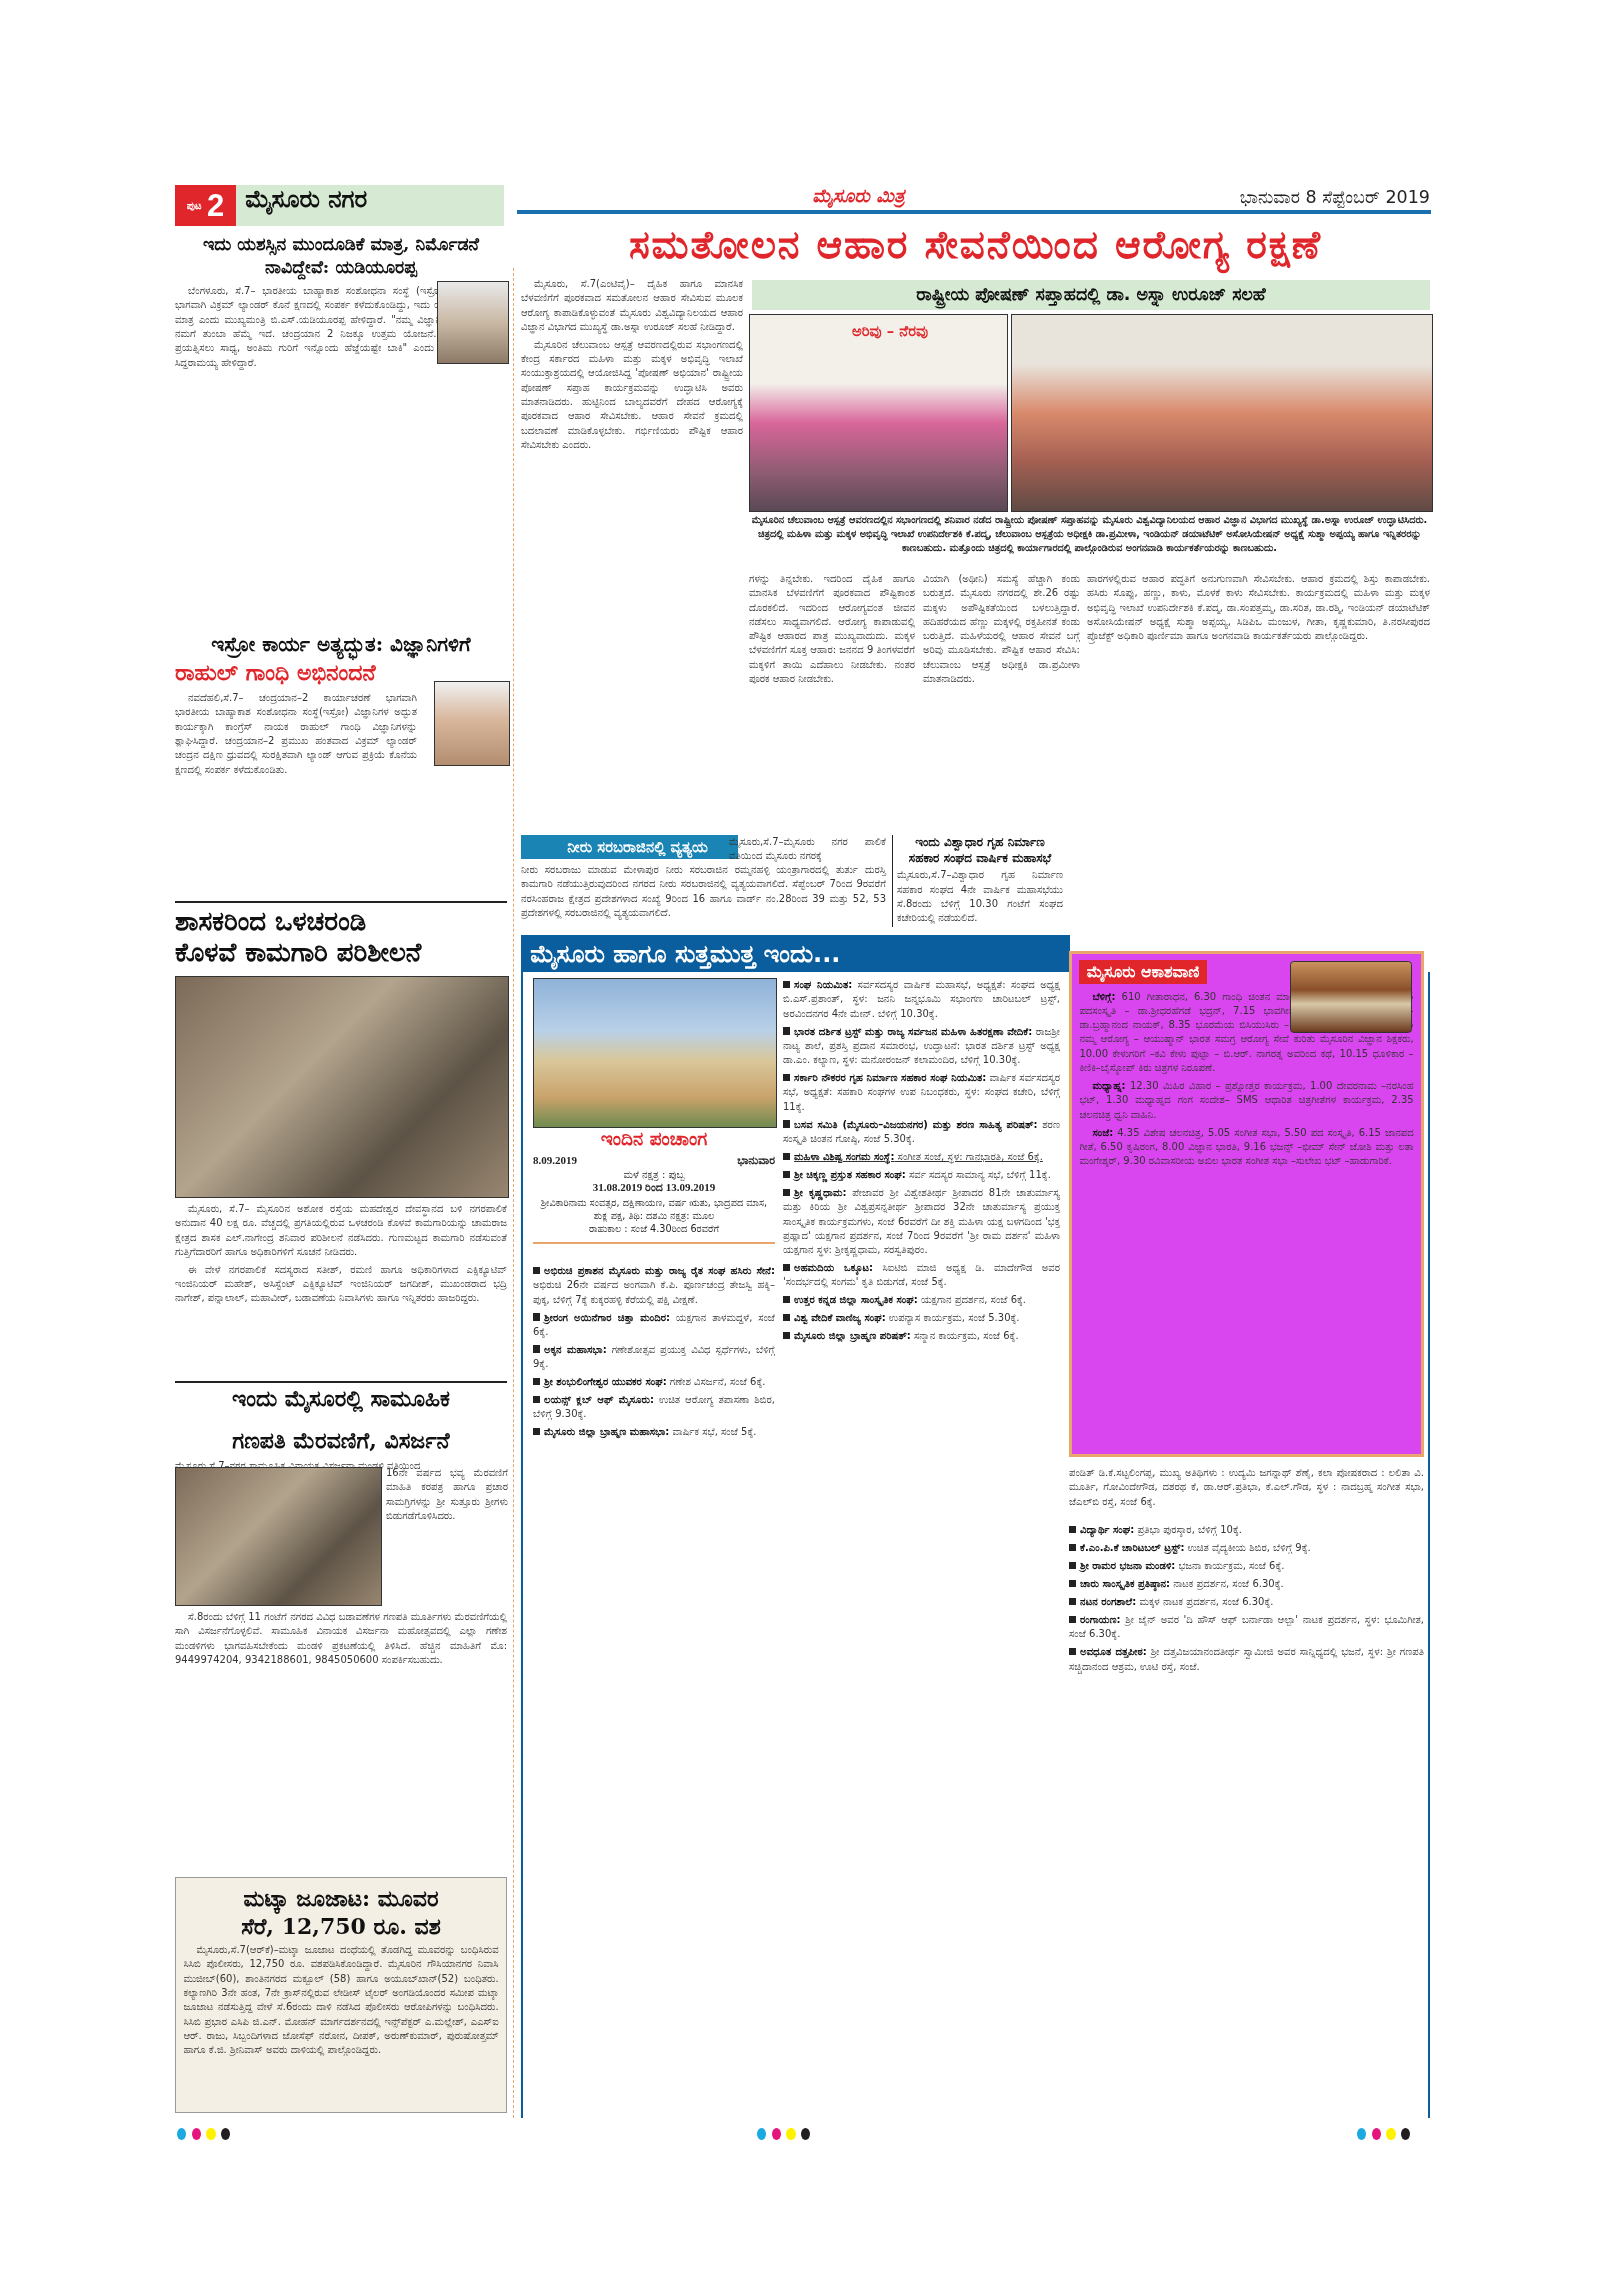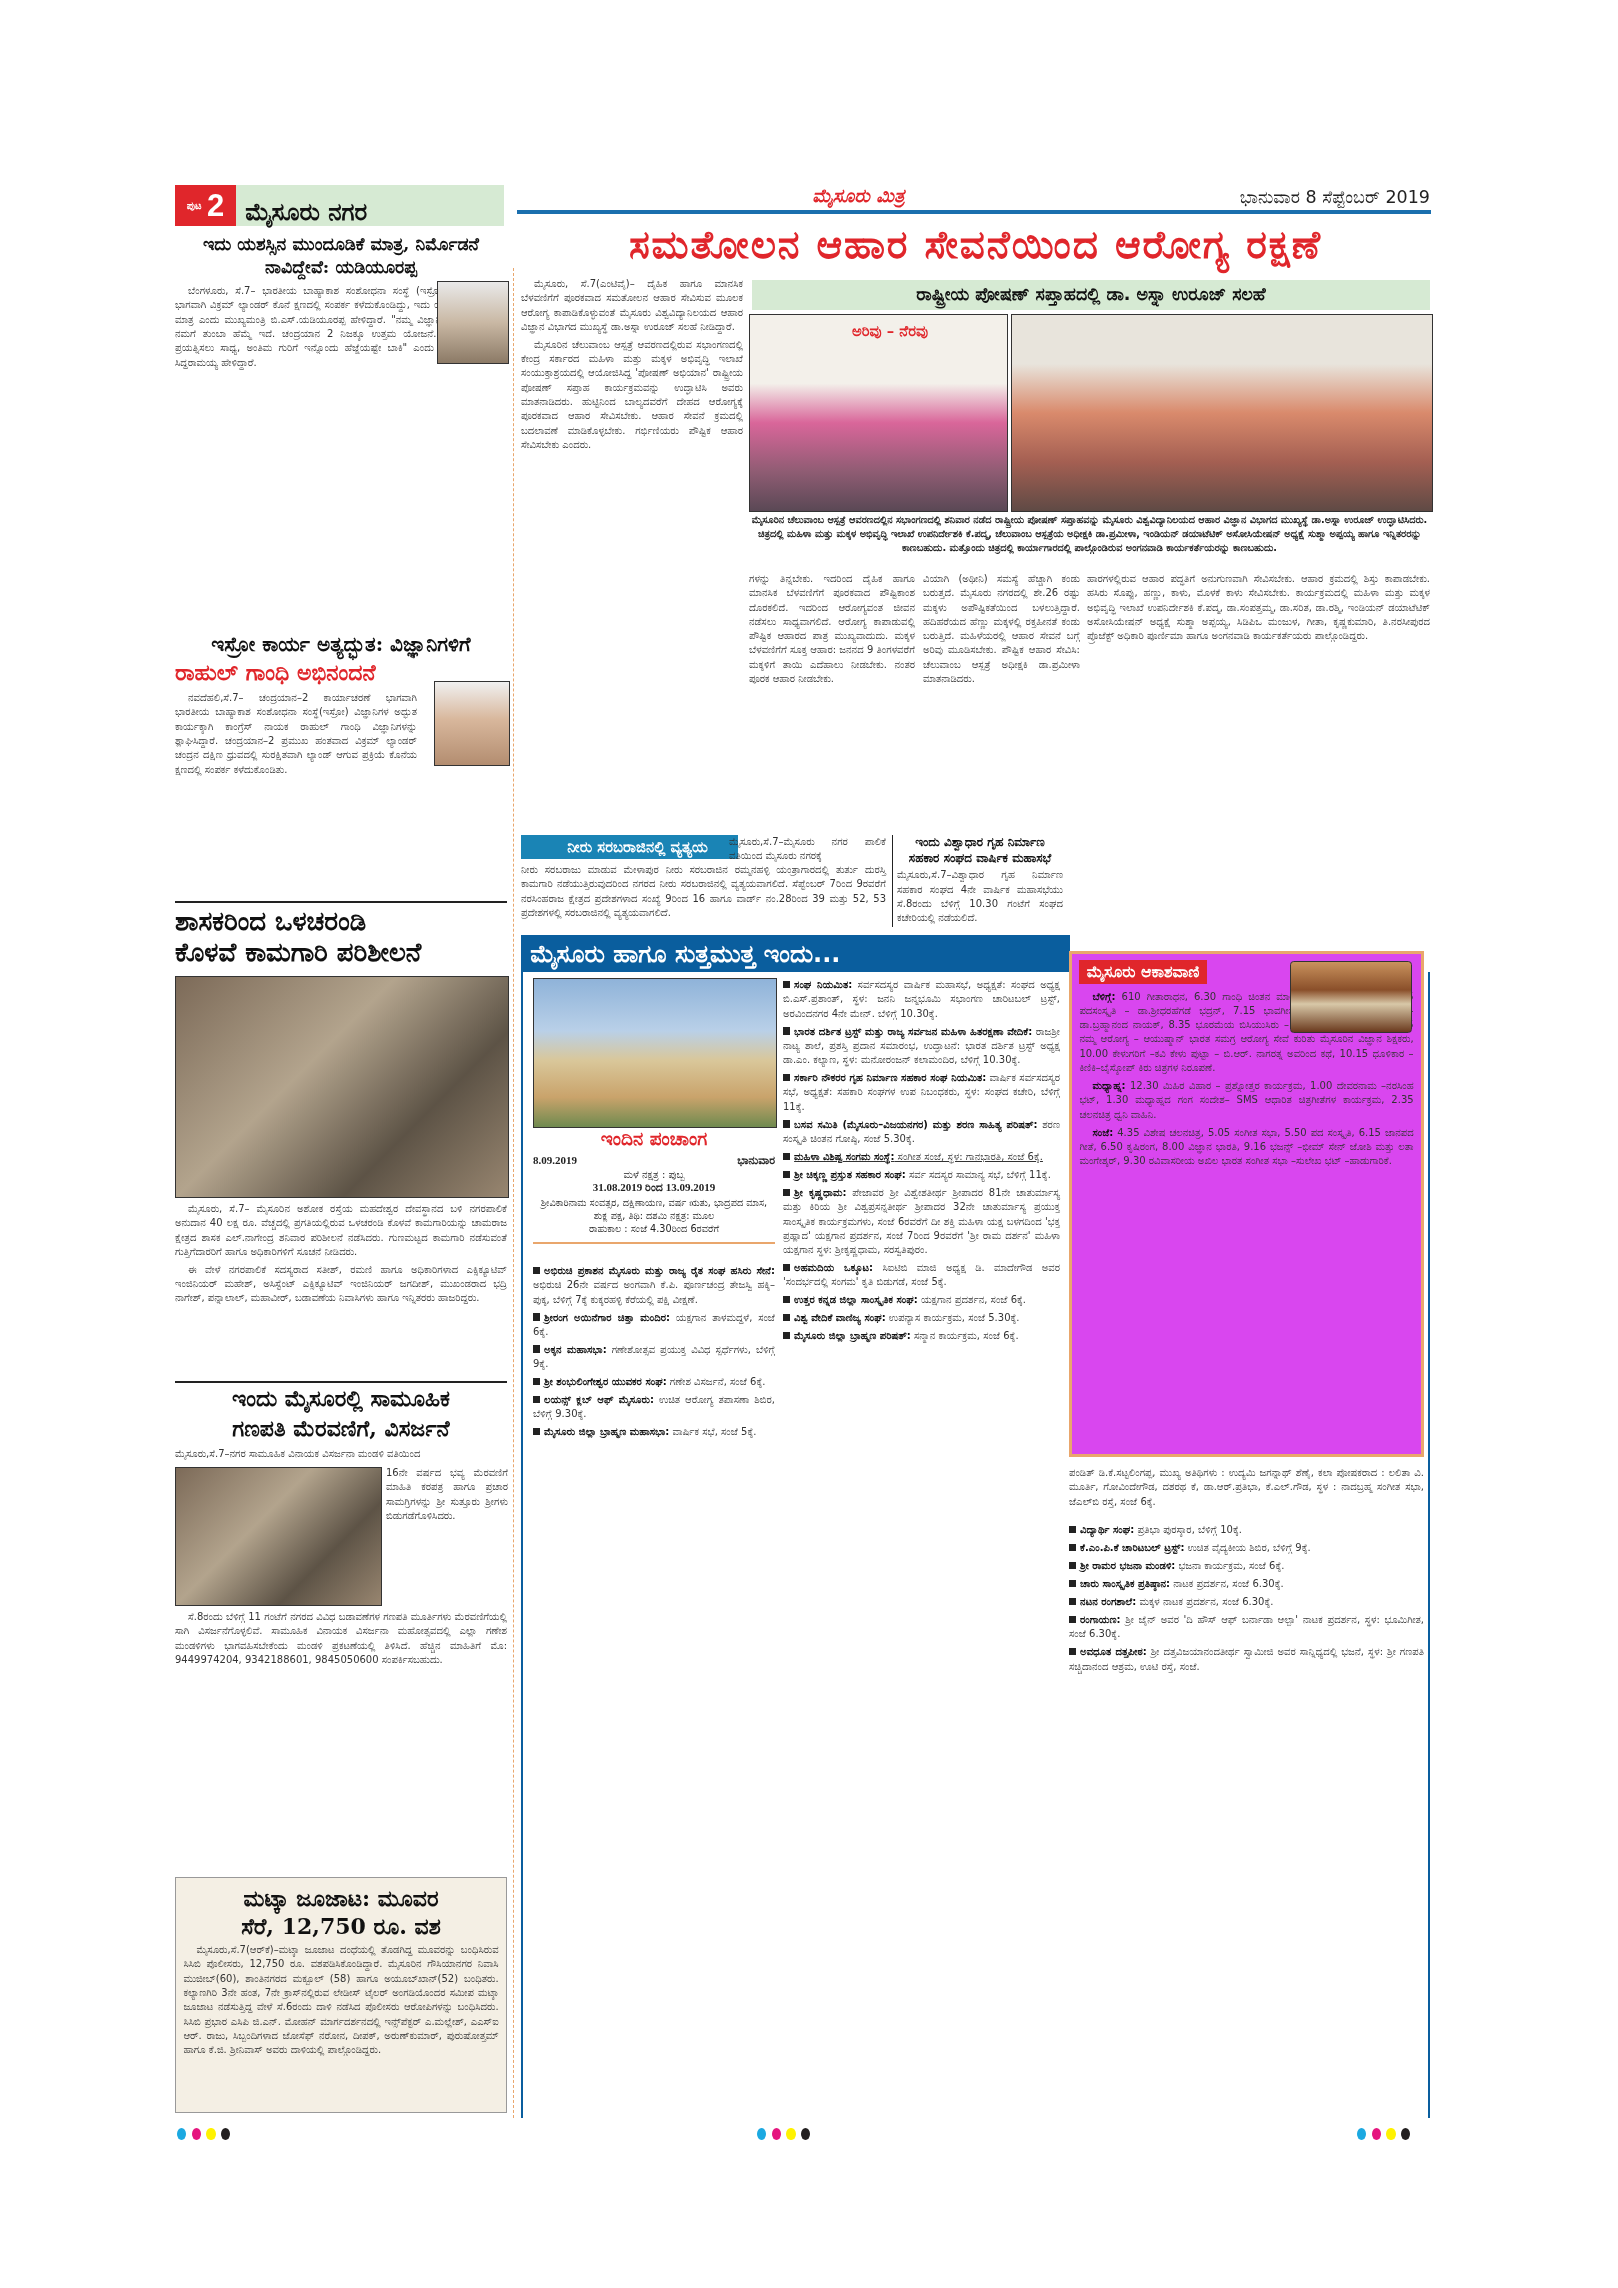--- a/index.html
+++ b/index.html
@@ -15,21 +15,21 @@
   .bullet{display:inline-block;width:7.4px;height:7.4px;background:#222;margin-right:3.7px;}
   .bold{font-weight:bold;color:#111;}
 </style>
 </head>
 <body>
 
 <div class="abs" style="left:175px;top:185px;width:61px;height:41px;background:#e0262b;display:flex;align-items:center;justify-content:center;gap:5.5px;">
   <span style="color:#fff;font-size:10px;font-weight:bold;">ಪುಟ</span>
   <span style="color:#fff;font-size:31px;font-weight:bold;font-family:'Liberation Sans',sans-serif;">2</span>
 </div>
-<div class="abs" style="left:236px;top:185px;width:268px;height:41px;background:#d6ead3;display:flex;align-items:flex-end;padding-left:9.2px;box-sizing:border-box;">
+<div class="abs" style="left:236px;top:185px;width:268px;height:41px;background:#d6ead3;display:flex;align-items:flex-start;padding-left:9.2px;box-sizing:border-box;">
   <span style="font-size:24px;font-weight:bold;color:#111;">ಮೈಸೂರು ನಗರ</span>
 </div>
 <div class="abs" style="left:766px;top:185px;width:185px;text-align:center;color:#e0262b;font-style:italic;font-weight:bold;font-size:18.5px;">ಮೈಸೂರು ಮಿತ್ರ</div>
 <div class="abs" style="left:1135px;top:187px;width:295px;text-align:right;font-size:17.5px;color:#222;">ಭಾನುವಾರ 8 ಸೆಪ್ಟೆಂಬರ್ 2019</div>
 <div class="abs" style="left:517px;top:210px;width:914px;height:3.7px;background:#1a6fae;"></div>
 <div class="abs hl-red" style="left:521px;top:220px;width:909px;font-size:39px;letter-spacing:1.8px;line-height:48px;">ಸಮತೋಲನ ಆಹಾರ ಸೇವನೆಯಿಂದ ಆರೋಗ್ಯ ರಕ್ಷಣೆ</div>
 
 <div class="abs" style="left:175px;top:229px;width:332px;">
   <div class="hl-black" style="font-size:17.5px;line-height:23px;margin:3.7px 0 5.5px;">ಇದು ಯಶಸ್ಸಿನ ಮುಂದೂಡಿಕೆ ಮಾತ್ರ, ನಿರ್ಮೊಡನೆ ನಾವಿದ್ದೇವೆ: ಯಡಿಯೂರಪ್ಪ</div>
   <div style="display:flex;gap:5.5px;">
@@ -56,21 +56,21 @@
 </div>
 <div class="abs photo" style="left:175px;top:976px;width:332px;height:220px;"></div>
 <div class="abs txt" style="left:175px;top:1202px;width:332px;">
   <p>ಮೈಸೂರು, ಸೆ.7– ಮೈಸೂರಿನ ಅಶೋಕ ರಸ್ತೆಯ ಮಹದೇಶ್ವರ ದೇವಸ್ಥಾನದ ಬಳಿ ನಗರಪಾಲಿಕೆ ಅನುದಾನ 40 ಲಕ್ಷ ರೂ. ವೆಚ್ಚದಲ್ಲಿ ಪ್ರಗತಿಯಲ್ಲಿರುವ ಒಳಚರಂಡಿ ಕೊಳವೆ ಕಾಮಗಾರಿಯನ್ನು ಚಾಮರಾಜ ಕ್ಷೇತ್ರದ ಶಾಸಕ ಎಲ್.ನಾಗೇಂದ್ರ ಶನಿವಾರ ಪರಿಶೀಲನೆ ನಡೆಸಿದರು. ಗುಣಮಟ್ಟದ ಕಾಮಗಾರಿ ನಡೆಸುವಂತೆ ಗುತ್ತಿಗೆದಾರರಿಗೆ ಹಾಗೂ ಅಧಿಕಾರಿಗಳಿಗೆ ಸೂಚನೆ ನೀಡಿದರು.</p>
   <p>ಈ ವೇಳೆ ನಗರಪಾಲಿಕೆ ಸದಸ್ಯರಾದ ಸತೀಶ್, ರಮಣಿ ಹಾಗೂ ಅಧಿಕಾರಿಗಳಾದ ಎಕ್ಸಿಕ್ಯೂಟಿವ್ ಇಂಜಿನಿಯರ್ ಮಹೇಶ್, ಅಸಿಸ್ಟೆಂಟ್ ಎಕ್ಸಿಕ್ಯೂಟಿವ್ ಇಂಜಿನಿಯರ್ ಜಗದೀಶ್, ಮುಖಂಡರಾದ ಭದ್ರಿ ನಾಗೇಶ್, ಪನ್ನಾಲಾಲ್, ಮಹಾವೀರ್, ಬಡಾವಣೆಯ ನಿವಾಸಿಗಳು ಹಾಗೂ ಇನ್ನಿತರರು ಹಾಜರಿದ್ದರು.</p>
 </div>
 
 <div class="abs rule" style="left:175px;top:1381px;width:332px;"></div>
 <div class="abs" style="left:175px;top:1384px;width:332px;">
   <div class="hl-black" style="font-size:22px;line-height:29.5px;">ಇಂದು ಮೈಸೂರಲ್ಲಿ ಸಾಮೂಹಿಕ</div>
-  <div class="hl-black" style="font-size:22px;line-height:29.5px;">ಗಣಪತಿ ಮೆರವಣಿಗೆ, ವಿಸರ್ಜನೆ</div>
+  <div class="hl-black" style="font-size:22px;line-height:29.5px;margin-top:12px;">ಗಣಪತಿ ಮೆರವಣಿಗೆ, ವಿಸರ್ಜನೆ</div>
   <div class="txt" style="margin-top:3.7px;">ಮೈಸೂರು,ಸೆ.7–ನಗರ ಸಾಮೂಹಿಕ ವಿನಾಯಕ ವಿಸರ್ಜನಾ ಮಂಡಳಿ ವತಿಯಿಂದ</div>
 </div>
 <div class="abs photo" style="left:175px;top:1467px;width:205px;height:137px;"></div>
 <div class="abs txt" style="left:386px;top:1466px;width:122px;">16ನೇ ವರ್ಷದ ಭವ್ಯ ಮೆರವಣಿಗೆ ಮಾಹಿತಿ ಕರಪತ್ರ ಹಾಗೂ ಪ್ರಚಾರ ಸಾಮಗ್ರಿಗಳನ್ನು ಶ್ರೀ ಸುತ್ತೂರು ಶ್ರೀಗಳು ಬಿಡುಗಡೆಗೊಳಿಸಿದರು.</div>
 <div class="abs txt" style="left:175px;top:1610px;width:332px;">
   <p>ಸೆ.8ರಂದು ಬೆಳಿಗ್ಗೆ 11 ಗಂಟೆಗೆ ನಗರದ ವಿವಿಧ ಬಡಾವಣೆಗಳ ಗಣಪತಿ ಮೂರ್ತಿಗಳು ಮೆರವಣಿಗೆಯಲ್ಲಿ ಸಾಗಿ ವಿಸರ್ಜನೆಗೊಳ್ಳಲಿವೆ. ಸಾಮೂಹಿಕ ವಿನಾಯಕ ವಿಸರ್ಜನಾ ಮಹೋತ್ಸವದಲ್ಲಿ ಎಲ್ಲಾ ಗಣೇಶ ಮಂಡಳಿಗಳು ಭಾಗವಹಿಸಬೇಕೆಂದು ಮಂಡಳಿ ಪ್ರಕಟಣೆಯಲ್ಲಿ ತಿಳಿಸಿದೆ. ಹೆಚ್ಚಿನ ಮಾಹಿತಿಗೆ ಮೊ: 9449974204, 9342188601, 9845050600 ಸಂಪರ್ಕಿಸಬಹುದು.</p>
 </div>
 
 <div class="abs" style="left:175px;top:1877px;width:332px;height:236px;background:#f4efe4;border:0.9px solid #999;box-sizing:border-box;padding:5.5px 7.4px;">
   <div class="hl-black" style="font-size:22px;line-height:28px;">ಮಟ್ಕಾ ಜೂಜಾಟ: ಮೂವರ</div>

